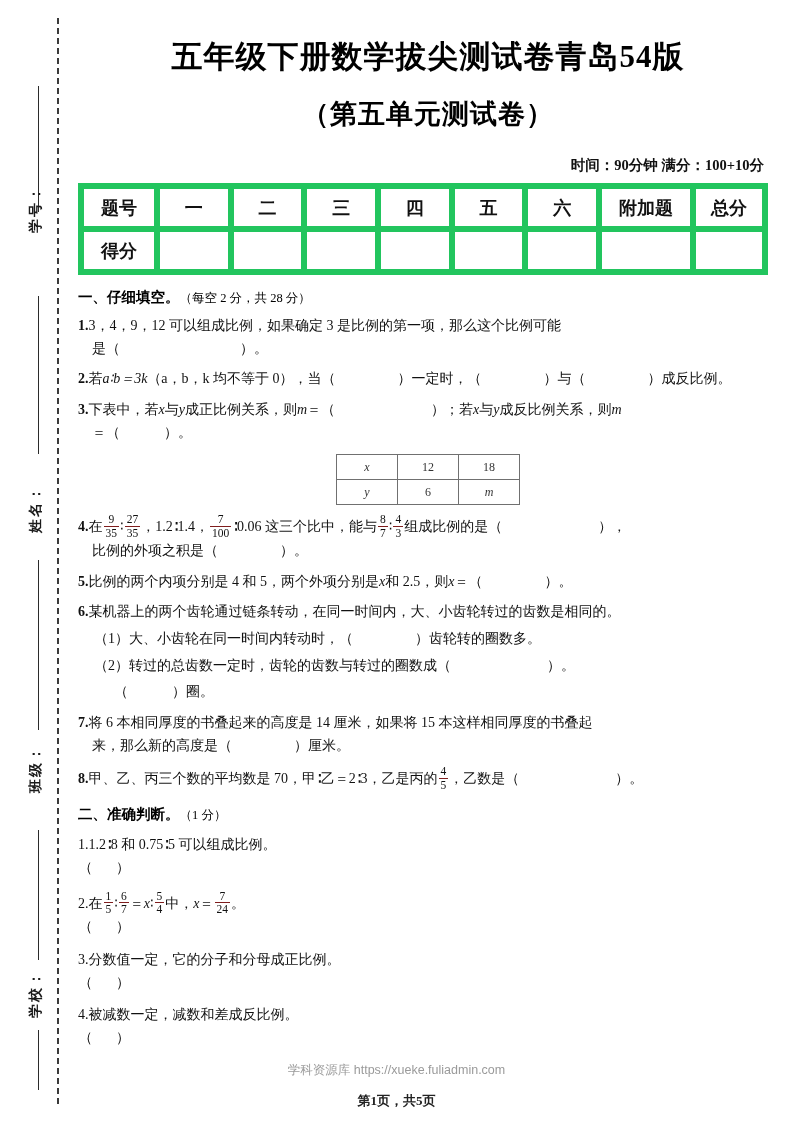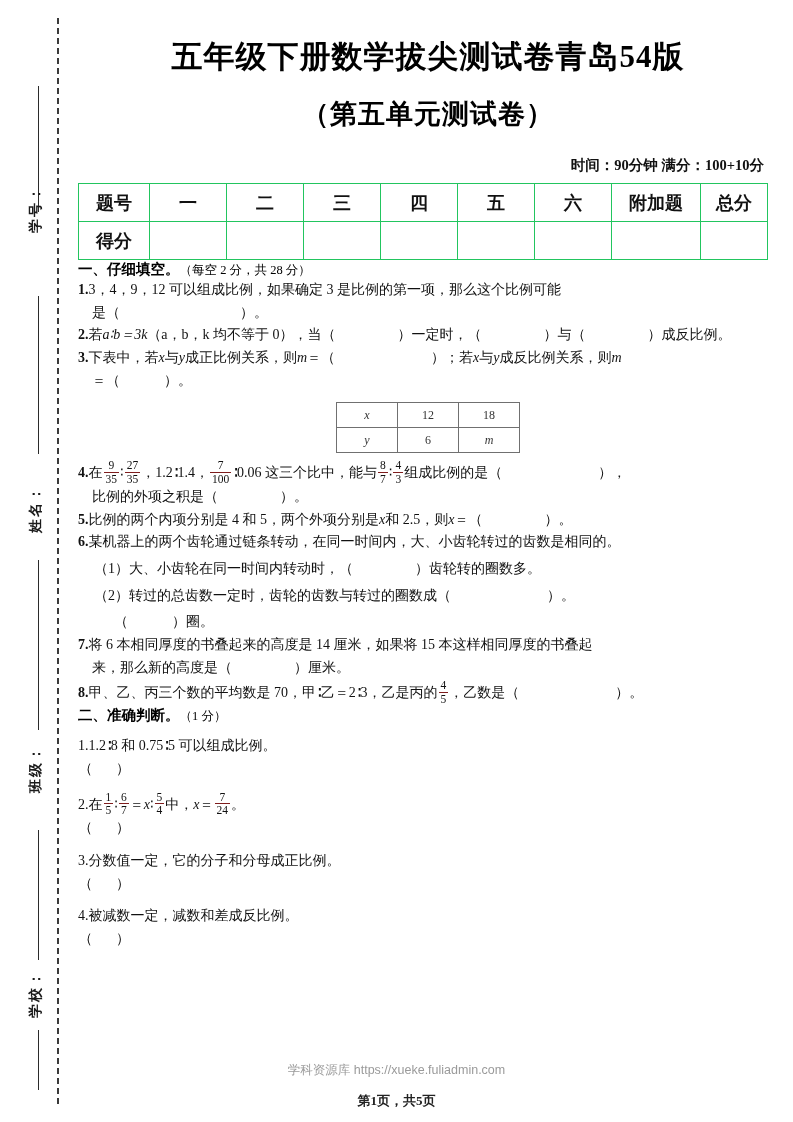--- a/index.html
+++ b/index.html
@@ -95,47 +95,48 @@
   }
 
   
   table.score-table {
     border-collapse: collapse;
     width: 690px;
     margin-top: 8px;
     table-layout: fixed;
   }
   table.score-table td {
-    border: 1px solid #22c55e;
+    border: 6px solid #22c55e;
     height: 35px;
     text-align: center;
     vertical-align: middle;
     font-size: 18px;
     font-weight: bold;
     font-family: "Liberation Serif", "DejaVu Serif", serif;
   }
   table.score-table td.lbl { width: 68px; }
   table.score-table td.wide { width: 86px; }
   table.score-table td.tot { width: 64px; }
 
   
   .sec-head {
-    margin-top: 0;
+    margin-top: 13px;
     font-size: 14.5px;
     font-weight: bold;
     font-family: "Liberation Sans", "DejaVu Sans", sans-serif;
     color: #000;
   }
   .sec-head .pts {
     font-weight: normal;
     font-size: 12.5px;
     font-family: "Liberation Serif", "DejaVu Serif", serif;
   }
 
   .q {
+    margin-top: 8px;
     font-size: 14px;
     line-height: 1.62;
     color: #111;
   }
   .q .num { font-weight: bold; }
   .q .ln2 { display: block; padding-left: 14px; }
   .sub { display: block; padding-left: 16px; margin-top: 4px; }
   .sub .cont { display: block; padding-left: 20px; }
 
   .it { font-style: italic; font-family: "Liberation Serif","DejaVu Serif",serif; }

